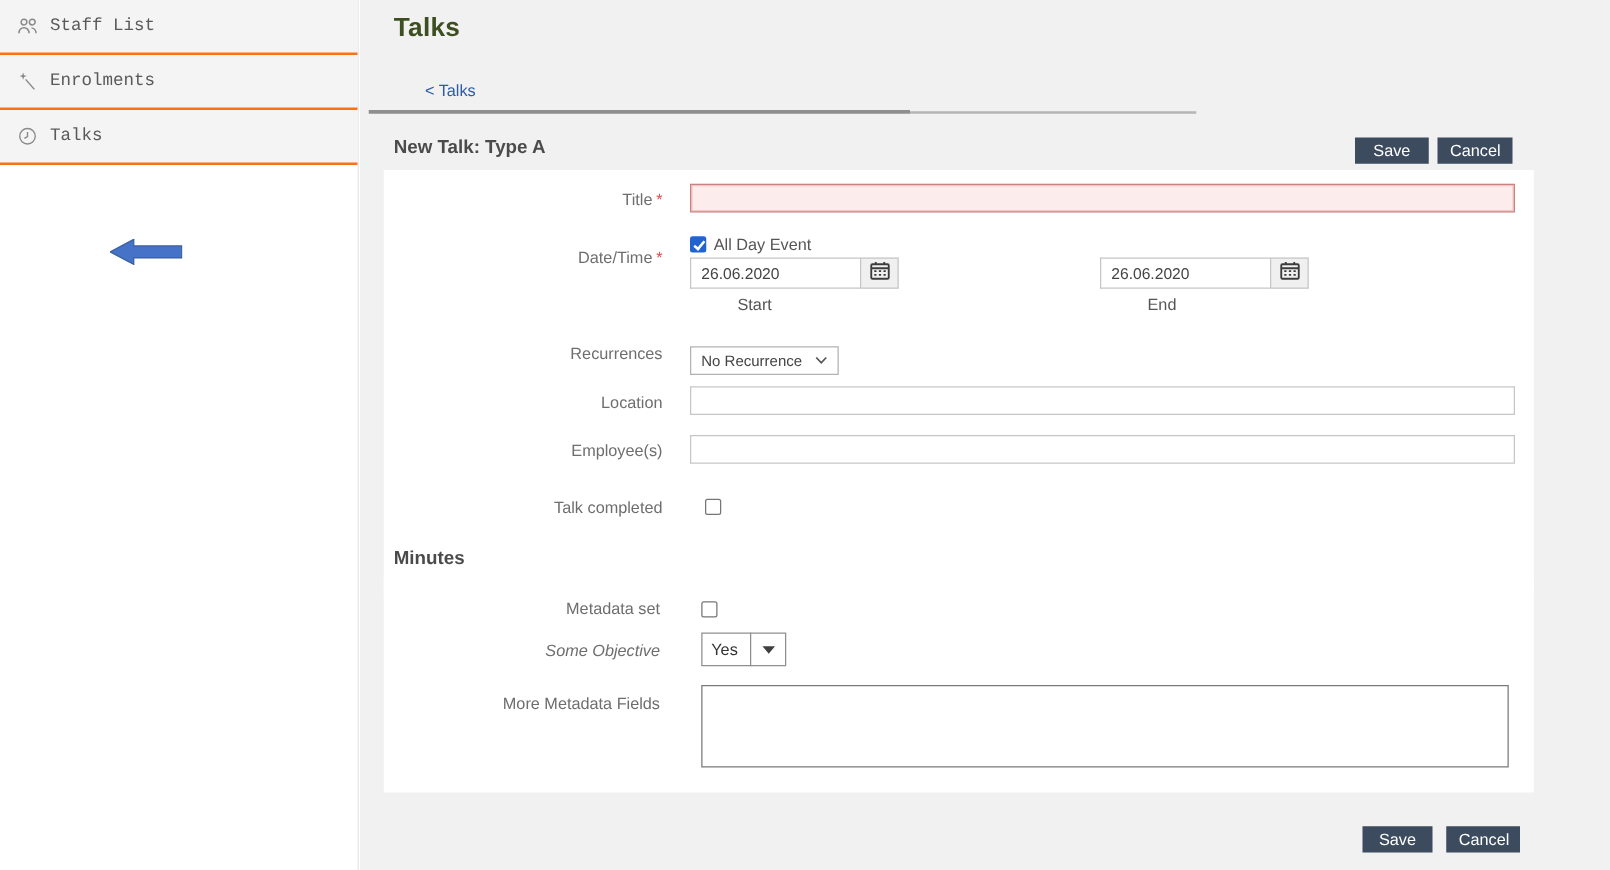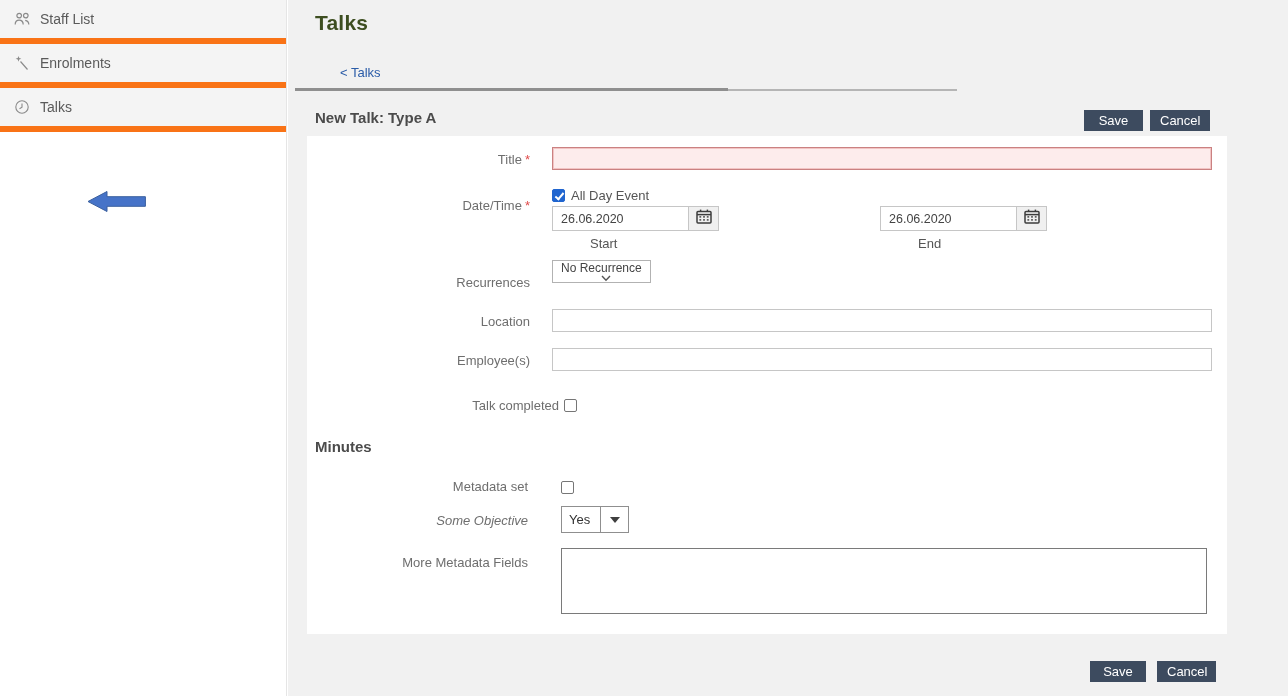--- a/index.html
+++ b/index.html
@@ -2,21 +2,21 @@
 <html><head>
 <meta charset="utf-8">
 <style>
   * { margin:0; padding:0; box-sizing:border-box; }
   html,body { width:1288px; height:696px; }
   body { font-family:"Liberation Sans", sans-serif; background:#fff; }
   #screen { position:relative; width:1288px; height:696px; overflow:hidden; background:#fff; }
 
   
   .sidebar { position:absolute; left:0; top:0; width:287px; height:696px; background:#fff; border-right:1px solid #e5e5e5; }
-  .side-item { position:relative; height:44px; background:#f4f4f4; border-bottom:6px solid #f97316; display:flex; align-items:center; padding-left:14px; cursor:pointer; }
+  .side-item { position:relative; height:44px; background:#f4f4f4; border-bottom:2px solid #f97316; display:flex; align-items:center; padding-left:14px; cursor:pointer;font-family:Liberation Mono, monospace; }
   .side-item .icn { width:17px; height:16px; margin-right:9px; display:inline-flex; }
   .side-item .lbl { font-size:14px; color:#5a5a5a; }
   .annot-arrow { position:absolute; left:88px; top:191px; width:58px; height:21px; }
 
   
   .main { position:absolute; left:288px; top:0; width:1000px; height:696px; background:#f1f1f1; }
   .page-title { position:absolute; left:27px; top:11px; font-size:21px; color:#3d4e20; font-weight:700; letter-spacing:.2px; }
   .crumb { position:absolute; left:24px; top:65px; font-size:13px; color:#2b5ca8; text-decoration:none; cursor:pointer;margin-left:28px; }
   .tabline-dark  { position:absolute; left:7px;  top:88px; width:433px; height:3px; background:#8f8f8f; }
   .tabline-light { position:absolute; left:440px; top:89px; width:229px; height:2px; background:#b5b5b5; }
@@ -162,36 +162,36 @@
                   <rect x="7.1" y="10.2" width="1.8" height="1.4"></rect>
                   <rect x="10.8" y="10.2" width="1.8" height="1.4"></rect>
               </g>
             </svg>
           </span>
         </span>
       </div>
       <span class="date-caption" style="left:574px; top:100px;">End</span>
 
       <div class="flabel" style="left:0; top:139px;">Recurrences</div>
-      <div class="select" style="left:245px; top:124px;flex-direction:column;">
+      <div class="select" style="left:245px; top:141px;">
         <span>No Recurrence</span>
         <span class="chev">
           <svg width="10" height="7" viewBox="0 0 10 7" fill="none" stroke="#555" stroke-width="1.4">
               <polyline points="1,1 5,5.2 9,1"></polyline>
             </svg>
         </span>
       </div>
 
       <div class="flabel" style="left:0; top:178px;">Location</div>
       <input class="txt" style="left: 245px; top: 173px; width: 660px;" type="text" value="">
 
       <div class="flabel" style="left:0; top:217px;">Employee(s)</div>
       <input class="txt" style="left: 245px; top: 212px; width: 660px;" type="text" value="">
 
-      <div class="flabel" style="left:0; top:262px;margin-left:29px;">Talk completed</div>
+      <div class="flabel" style="left:0; top:262px;">Talk completed</div>
       <span class="cb" style="left:257px; top:263px;"></span>
     </section>
 
     <h2 class="section-head" style="left:27px; top:438px;">Minutes</h2>
 
     <section class="panel panel2">
 
       <div class="flabel" style="left:0; top:17px; width:221px;">Metadata set</div>
       <span class="cb" style="left:254px; top:19px;"></span>
 

